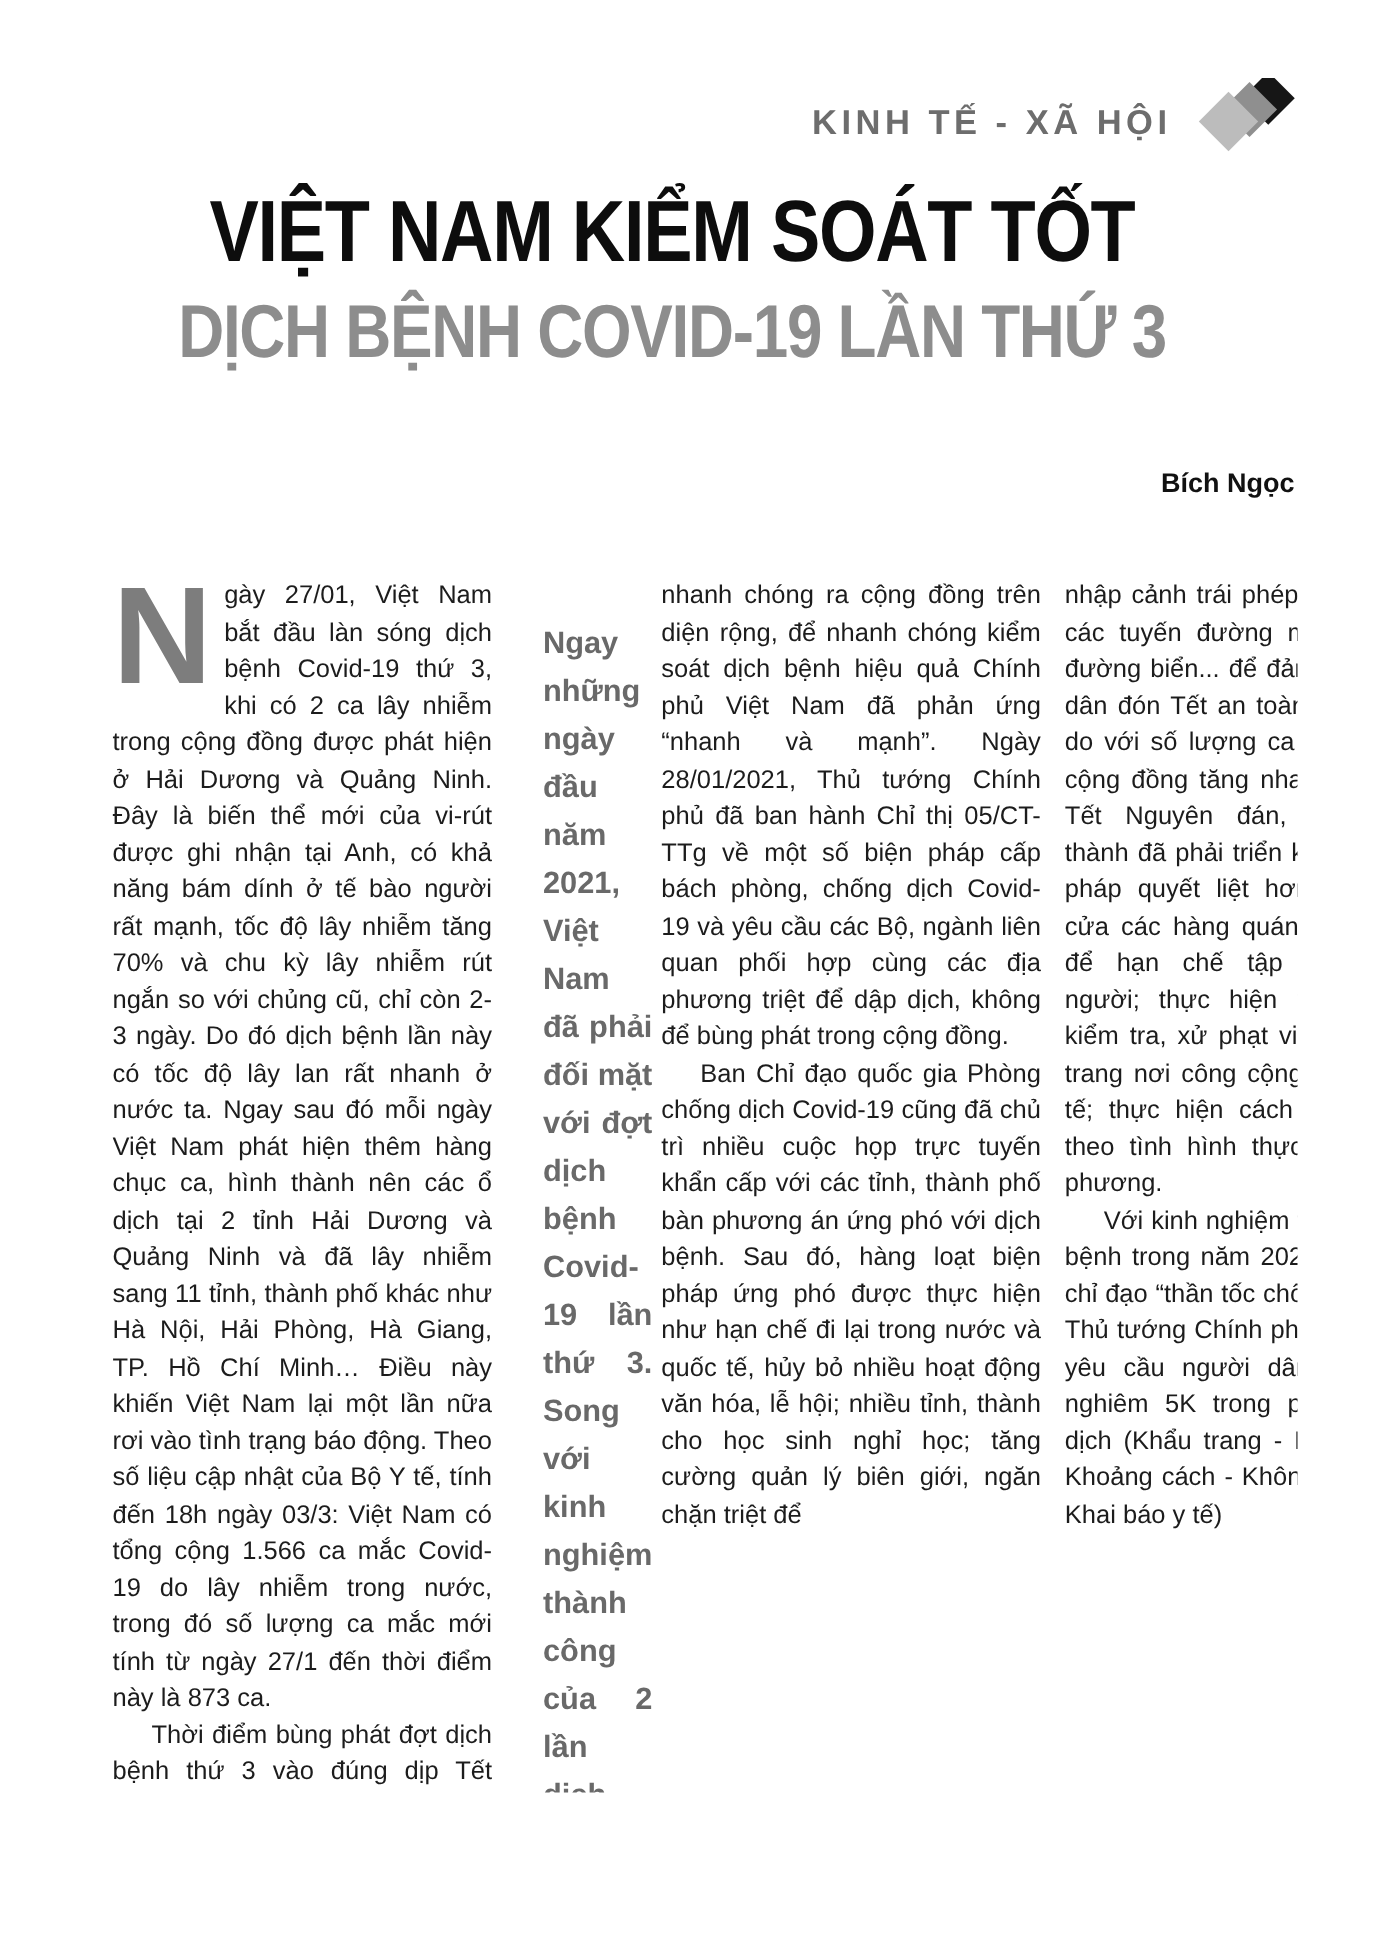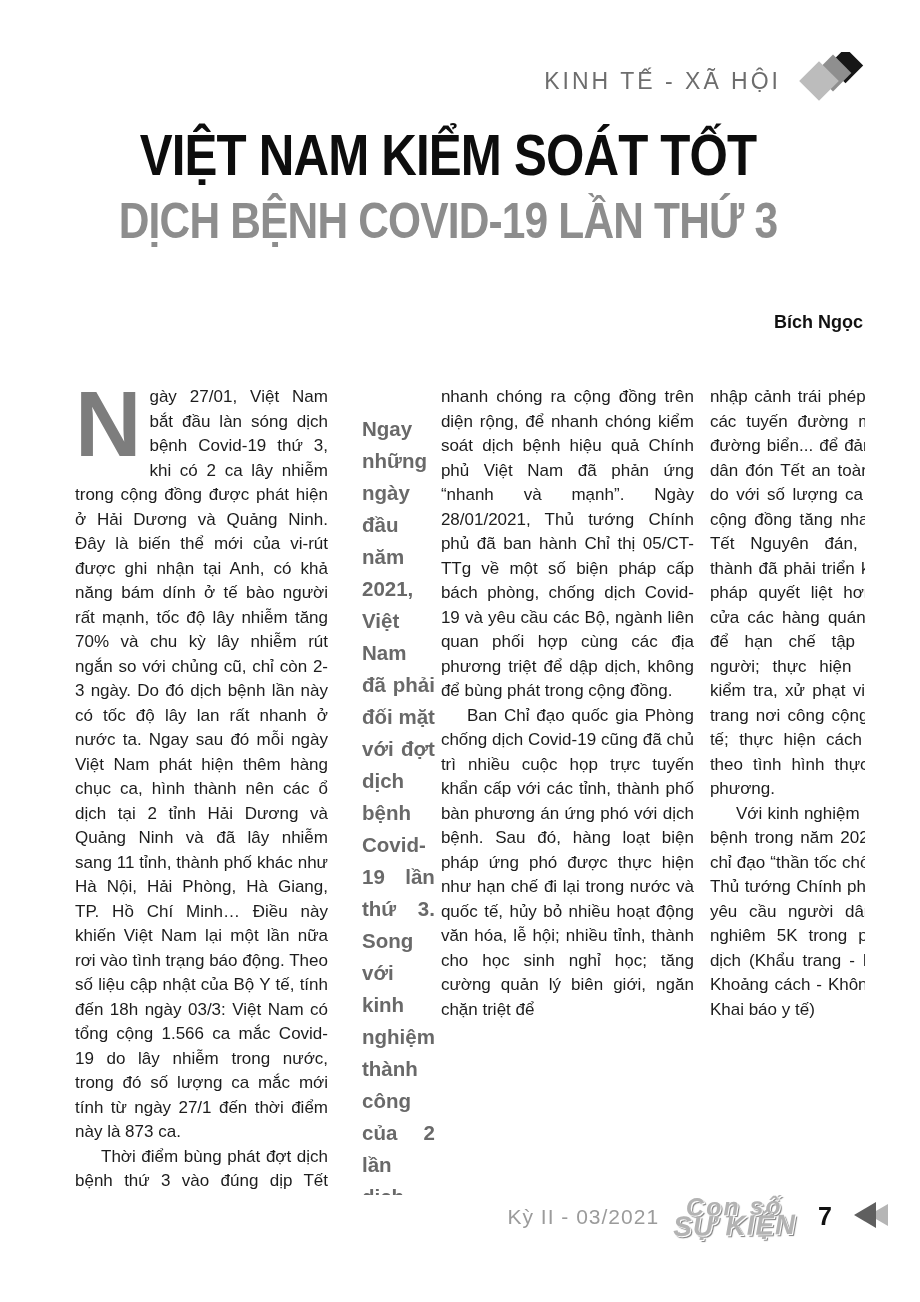--- a/index.html
+++ b/index.html
@@ -8,21 +8,21 @@
     margin:0 auto; overflow:hidden;
     font-family:"Liberation Sans","DejaVu Sans",sans-serif;
     color:#1c1c1c;
   }
   
   .header{
     position:absolute; top:52px; right:55px;
     display:flex; align-items:center; gap:14px;
   }
   .section-label{
-    font-size:23px; font-weight:normal; color:#6d6d6d; letter-spacing:3px;margin-left:40px;
+    font-size:23px; font-weight:bold; color:#6d6d6d; letter-spacing:3px;margin-left:40px;
   }
   
   .title{ position:absolute; top:126px; left:0; width:896px; text-align:center; }
   .title-line1{
     display:block; font-size:58px; font-weight:bold; color:#0d0d0d;
     transform:scaleX(0.85); transform-origin:center; letter-spacing:-1px;
     line-height:1.0; white-space:nowrap;
   }
   .title-line2{
     display:block; margin-top:12px; font-size:50px; font-weight:bold; color:#8d8d8d;
@@ -112,28 +112,14 @@
         </div>
         <div class="subcol bodytext">
           <p>nhập cảnh trái phép, đặc biệt tại các tuyến đường mòn, lối mở, đường biển... để đảm bảo người dân đón Tết an toàn. Tuy nhiên, do với số lượng ca nhiễm trong cộng đồng tăng nhanh, nên sau Tết Nguyên đán, nhiều tỉnh, thành đã phải triển khai các biện pháp quyết liệt hơn như đóng cửa các hàng quán, khu di tích để hạn chế tập trung đông người; thực hiện nghiêm việc kiểm tra, xử phạt việc đeo khẩu trang nơi công cộng; khai báo y tế; thực hiện cách ly xã hội… theo tình hình thực tế mỗi địa phương.</p>
           <p class="indent">Với kinh nghiệm từ 2 đợt dịch bệnh trong năm 2020, thực hiện chỉ đạo “thần tốc chống dịch” của Thủ tướng Chính phủ, ngoài việc yêu cầu người dân thực hiện nghiêm 5K trong phòng chống dịch (Khẩu trang - Khử khuẩn - Khoảng cách - Không tập trung - Khai báo y tế)</p>
         </div>
       </div>
     </div>
 
   </div>
 
-  <div class="footer">
-    <span class="issue">Kỳ II - 03/2021</span>
-    <span class="logo">
-      <span class="l1">Con số</span>
-      <span class="l2">SỰ KIỆN</span>
-    </span>
-    <span class="page-number">7</span>
-    <span class="icon">
-      <svg width="44" height="30" viewBox="0 0 44 30" aria-hidden="true">
-        <polygon points="42,4 23,15 42,26" fill="#b5b5b5"></polygon>
-        <polygon points="30,2 8,15 30,28" fill="#5f5f5f"></polygon>
-      </svg>
-    </span>
-  </div>
 
 </div>
 
 </body></html>

